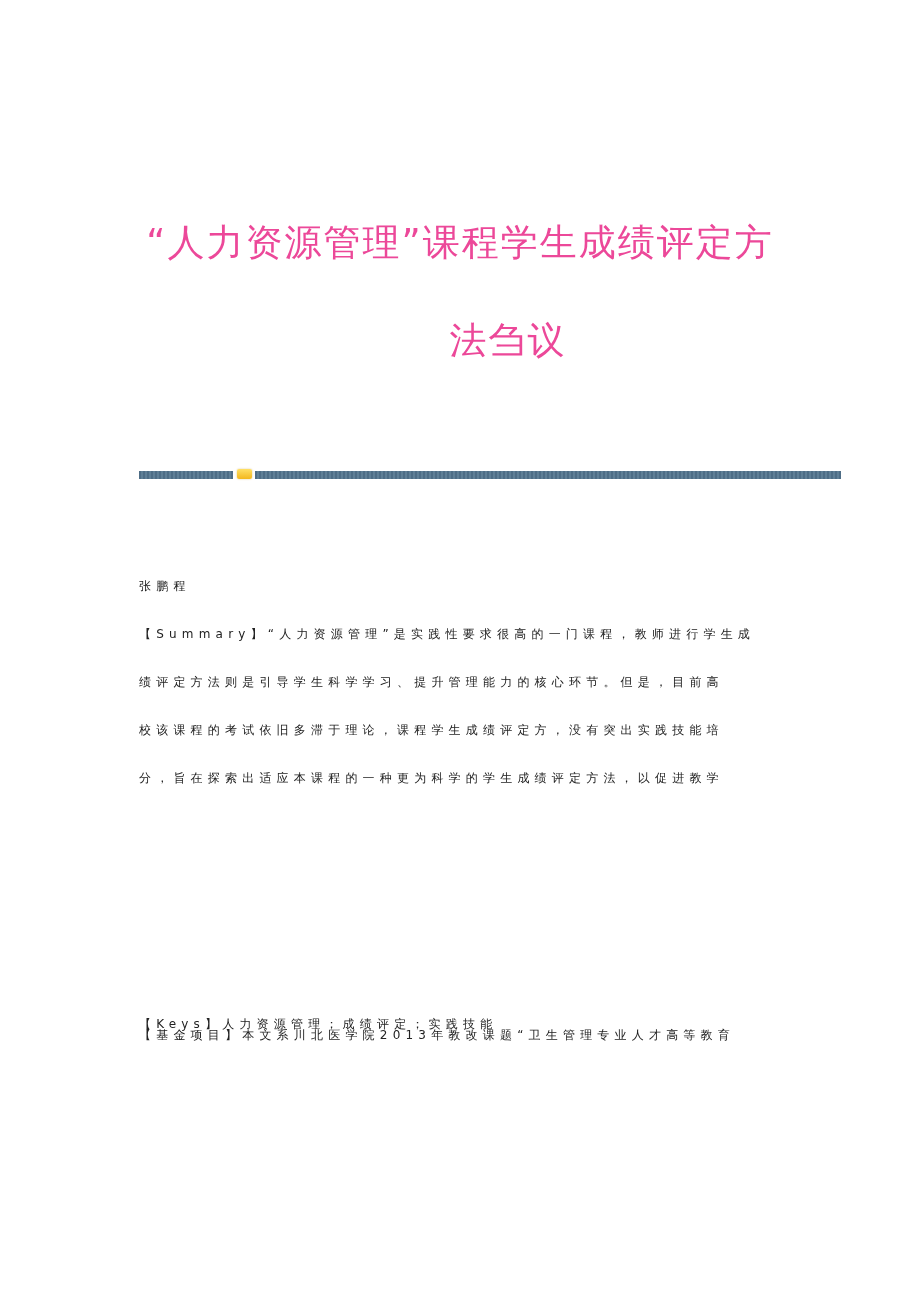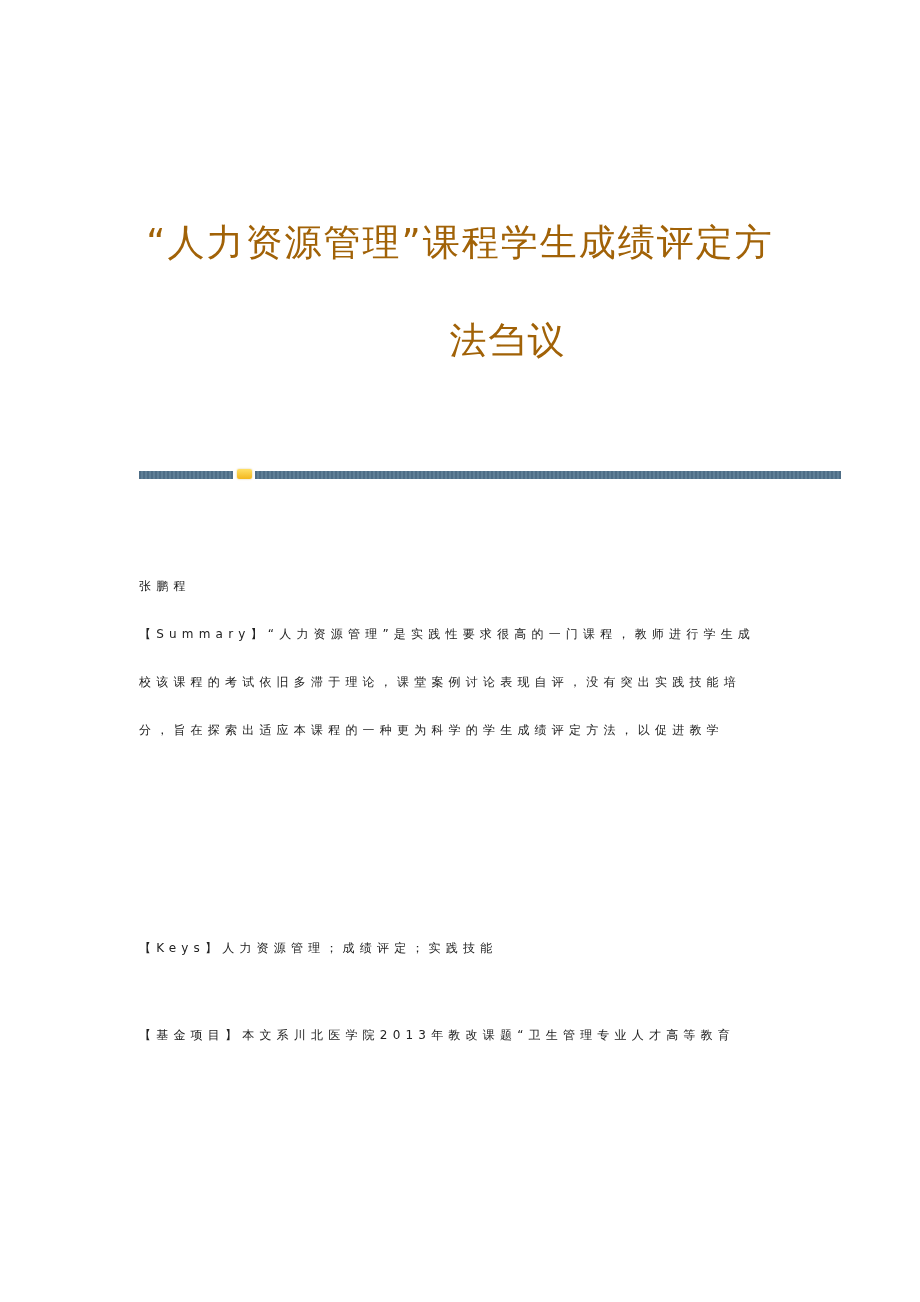--- a/index.html
+++ b/index.html
@@ -1,56 +1,57 @@
 <!DOCTYPE html>
 <html><head>
 <meta charset="utf-8">
 <style>
   html, body { margin: 0; padding: 0; background: #ffffff; }
   body { width: 920px; height: 1302px; position: relative; overflow: hidden;
          font-family: "DejaVu Serif", "Liberation Serif", serif; color: #111; }
   .title-line { position: absolute; left: 0; width: 920px; text-align: center;
                 font-family: "DejaVu Sans", "Liberation Sans", sans-serif;
-                font-size: 37px; letter-spacing: 2px; color: #a16207; white-space: nowrap; }
+                font-size: 37px; letter-spacing: 2px; color: #ec4899; white-space: nowrap; }
   .t1 { top: 218px; }
   .t2 { top: 316px; margin-left: 48px; }
   .divider { position: absolute; top: 471px; height: 8px;
              background: repeating-linear-gradient(90deg, #4e6d86 0 2px, #5f7f96 2px 4px); }
   .div-left { left: 139px; width: 94px; }
   .div-right { left: 255px; width: 586px; }
   .div-gem { position: absolute; left: 237px; top: 469px; width: 15px; height: 10px;
              background: linear-gradient(#ffe066, #f3b71d); border-radius: 2px;
              box-shadow: 0 0 2px #d9c690; }
   .para { position: absolute; left: 139px; width: 650px; font-size: 12px;
           line-height: 48px; letter-spacing: 5.2px; white-space: nowrap;
           font-family: "DejaVu Sans", "Liberation Sans", sans-serif; color: #222; }
   .line { display: block; height: 48px; }
   .author { top: 562px; }
   .summary { top: 610px; }
-  .keys { top: 924px; }
+  .keys { top: 1000px; }
   .fund { top: 1011px; }
 </style>
 </head>
 <body>
 
 <div>
   <div class="title-line t1">“人力资源管理”课程学生成绩评定方</div>
   <div class="title-line t2">法刍议</div>
 
   <div class="divider div-left"></div>
   <div class="div-gem"></div>
   <div class="divider div-right"></div>
 
   <div class="para author">
     <span class="line">张鹏程</span>
   </div>
 
   <div class="para summary">
     <span class="line"><span class="latin-wrap">【Summary】</span><span>“人力资源管理”是实践性要求很高的一门课程，教师进行学生成</span></span>
-    <span class="line">校该课程的考试依旧多滞于理论，课堂案例讨论表现自评，没有突出实践技能培</span>
+    <span class="line">绩评定方法则是引导学生科学学习、提升管理能力的核心环节。但是，目前高</span>
+    <span class="line">校该课程的考试依旧多滞于理论，课程学生成绩评定方，没有突出实践技能培</span>
     <span class="line">分，旨在探索出适应本课程的一种更为科学的学生成绩评定方法，以促进教学</span>
   </div>
 
   <div class="para keys">
     <span class="line"><span>【Keys】</span><span>人力资源管理；成绩评定；实践技能</span></span>
   </div>
 
   <div class="para fund">
     <span class="line">【基金项目】本文系川北医学院2013年教改课题“卫生管理专业人才高等教育</span>
   </div>

